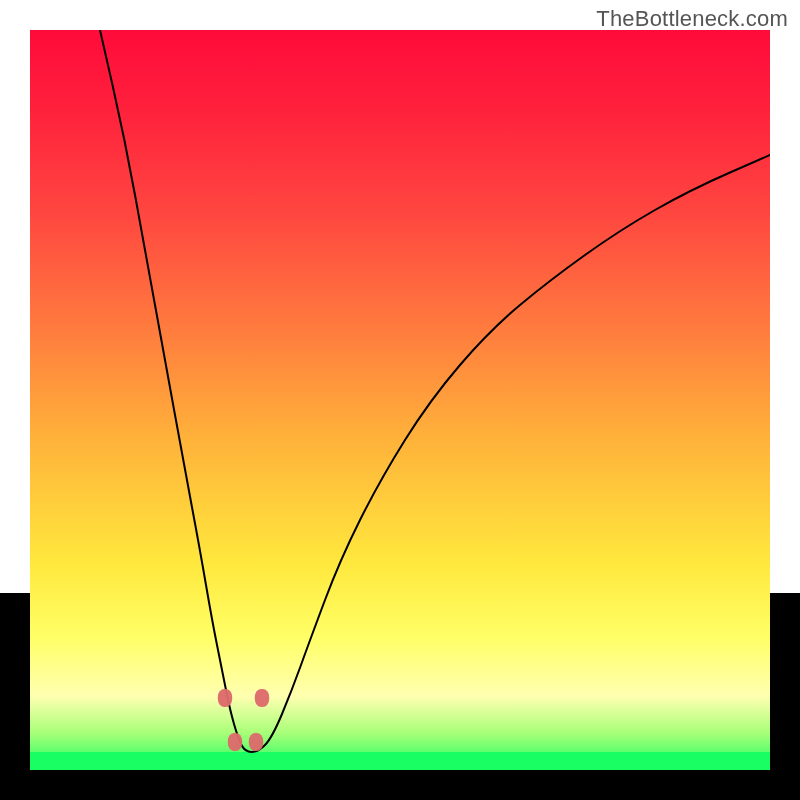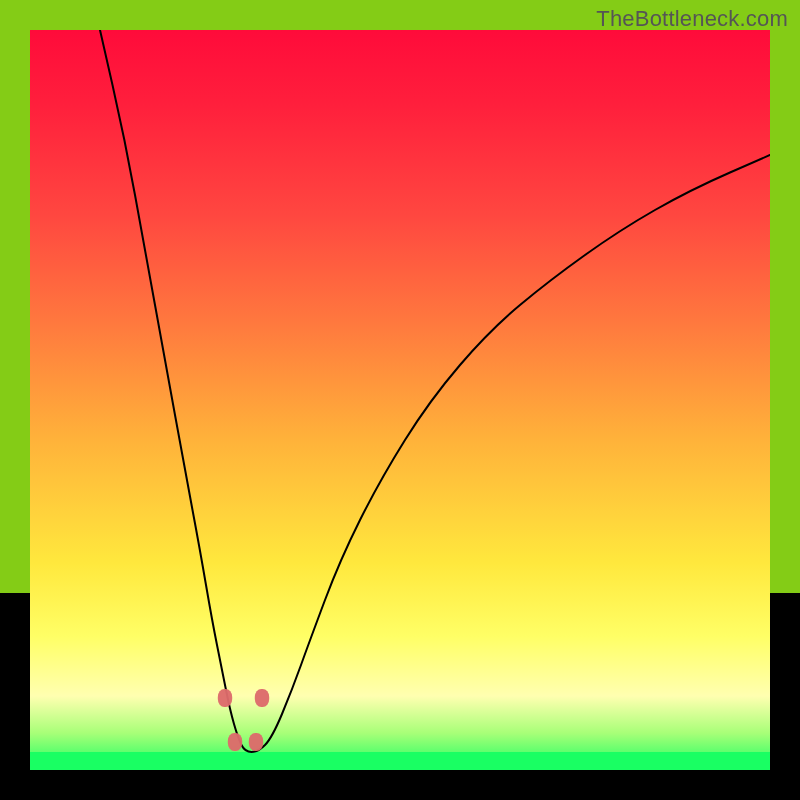--- a/index.html
+++ b/index.html
@@ -9,21 +9,21 @@
     height: 800px;
     background: #000;
     font-family: Arial, Helvetica, sans-serif;
   }
   .frame {
     position: absolute;
     top: 0;
     left: 0;
     width: 800px;
     height: 593px;
-    background: #84cc16;
+    background: #ffffff;
   }
   .watermark {
     position: absolute;
     top: 6px;
     right: 12px;
     color: #555;
     font-size: 22px;
     font-weight: 500;
     letter-spacing: 0.2px;
     z-index: 50;

